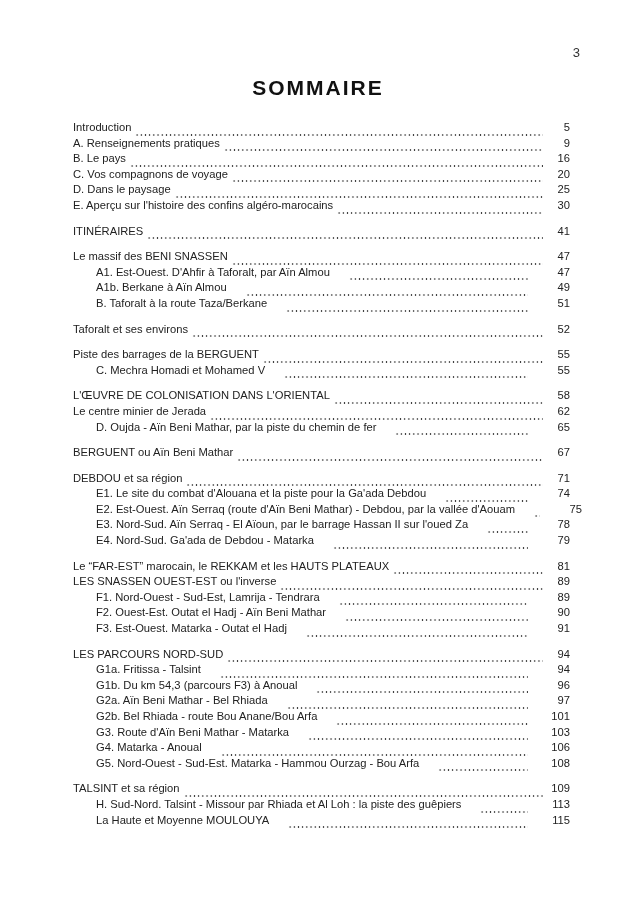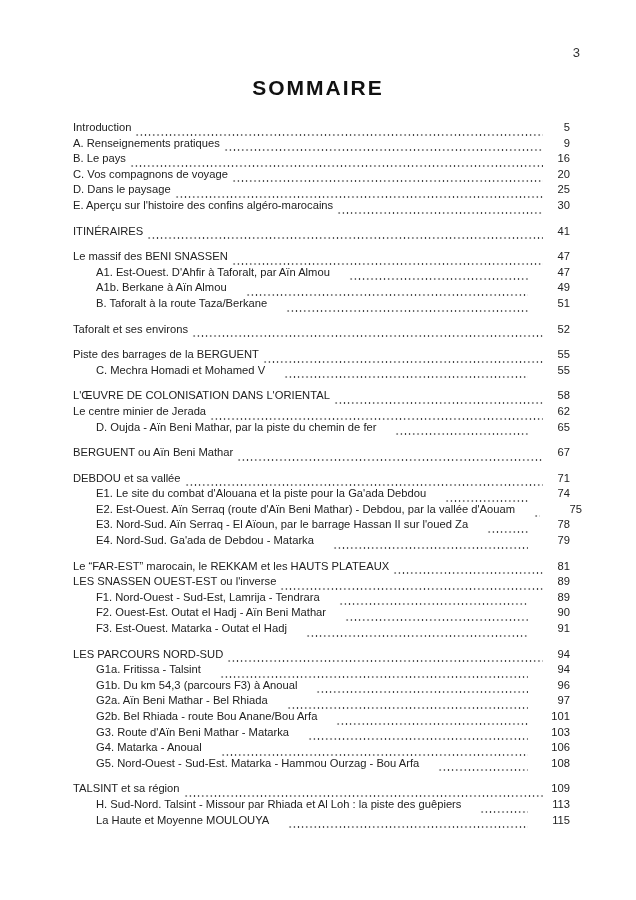--- a/index.html
+++ b/index.html
@@ -166,21 +166,21 @@
       </div>
       <div class="group">
         <div class="row">
           <span class="label">BERGUENT ou Aïn Beni Mathar</span>
           <span class="leader"></span>
           <span class="pagenum">67</span>
         </div>
       </div>
       <div class="group">
         <div class="row">
-          <span class="label">DEBDOU et sa vallée</span>
+          <span class="label">DEBDOU et sa région</span>
           <span class="leader"></span>
           <span class="pagenum">71</span>
         </div>
         <div class="row lvl1">
           <span class="label">E1. Le site du combat d'Alouana et la piste pour la Ga'ada Debdou</span>
           <span class="leader"></span>
           <span class="pagenum">74</span>
         </div>
         <div class="row lvl1">
           <span class="label">E2. Est-Ouest. Aïn Serraq (route d'Aïn Beni Mathar) - Debdou, par la vallée d'Aouam</span>

